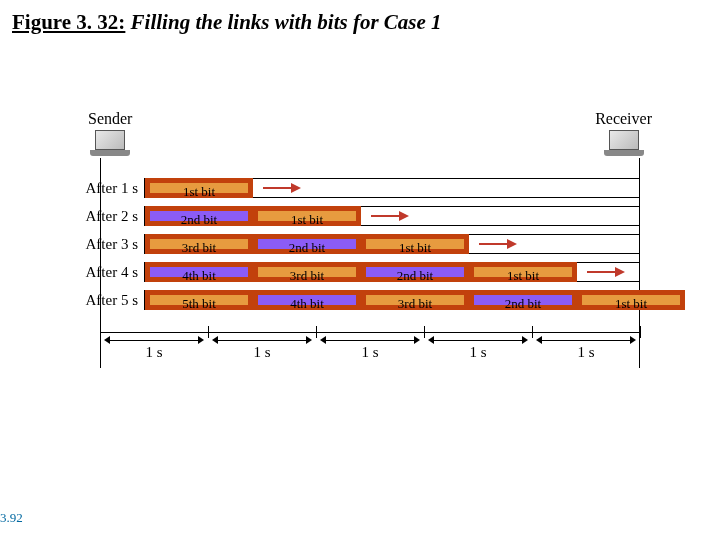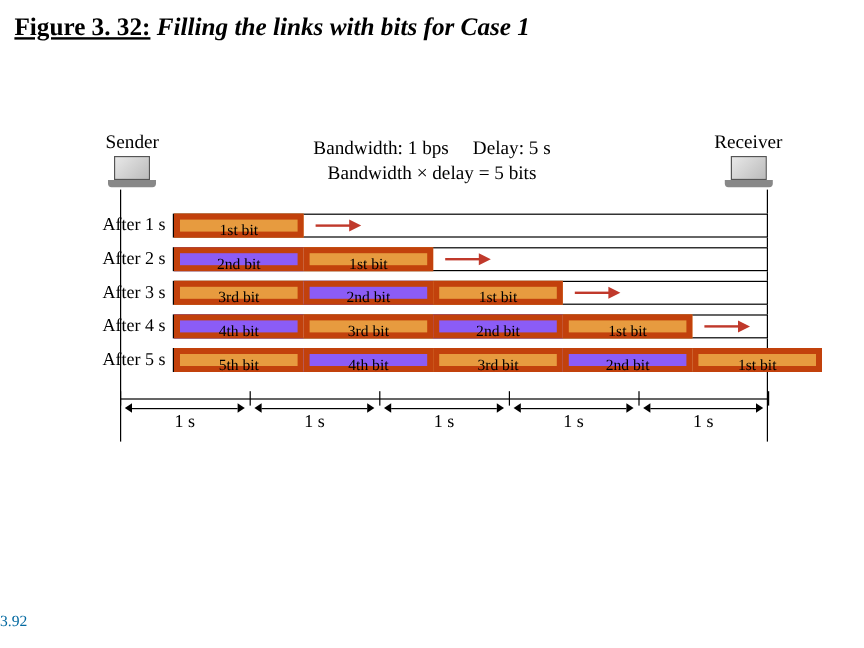--- a/index.html
+++ b/index.html
@@ -223,28 +223,20 @@
           <div class="base"></div>
       </div>
     </div>
     <div class="endpoint receiver">
       <div>Receiver</div>
       <div class="laptop">
         <div class="screen"></div>
           <div class="base"></div>
       </div>
     </div>
-    <div class="midtext">
-      <div>
-        <span>Bandwidth: 1 bps</span>
-        &nbsp;&nbsp;&nbsp;
-        <span>Delay: 5 s</span>
-      </div>
-      <div>Bandwidth × delay = 5 bits</div>
-    </div>
   </div>
 
   <div class="vlines">
     <div class="vline" style="left:0"></div>
     <div class="vline" style="right:0"></div>
   </div>
 
   <div class="rows" id="rows">
       <div class="row">
         <div class="rowlabel">After 1 s</div>

